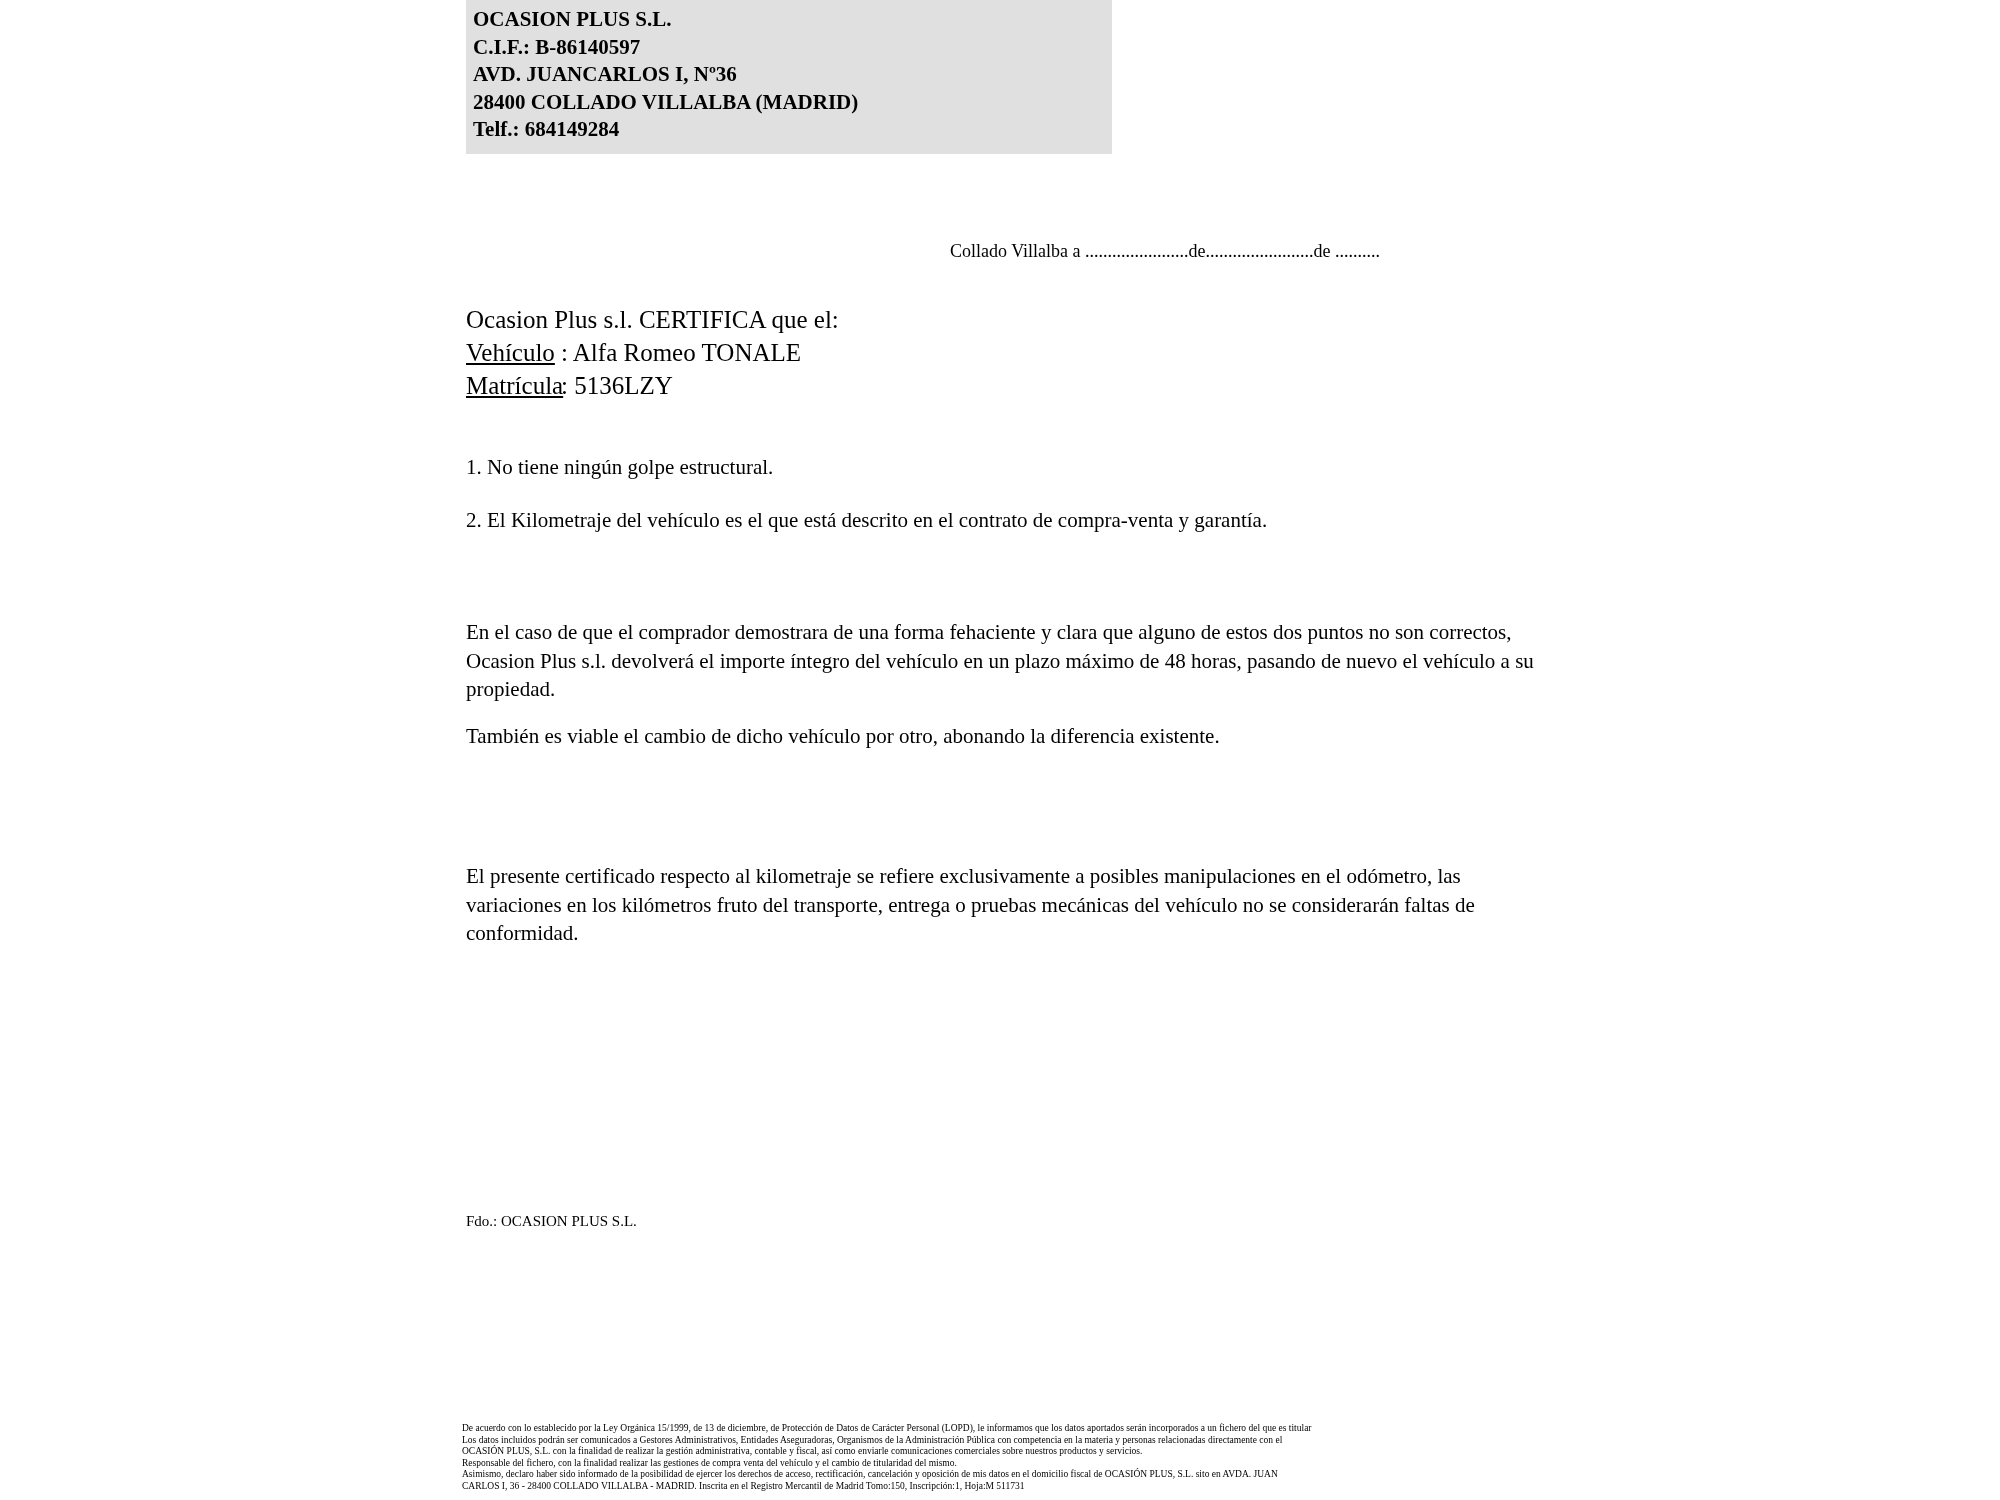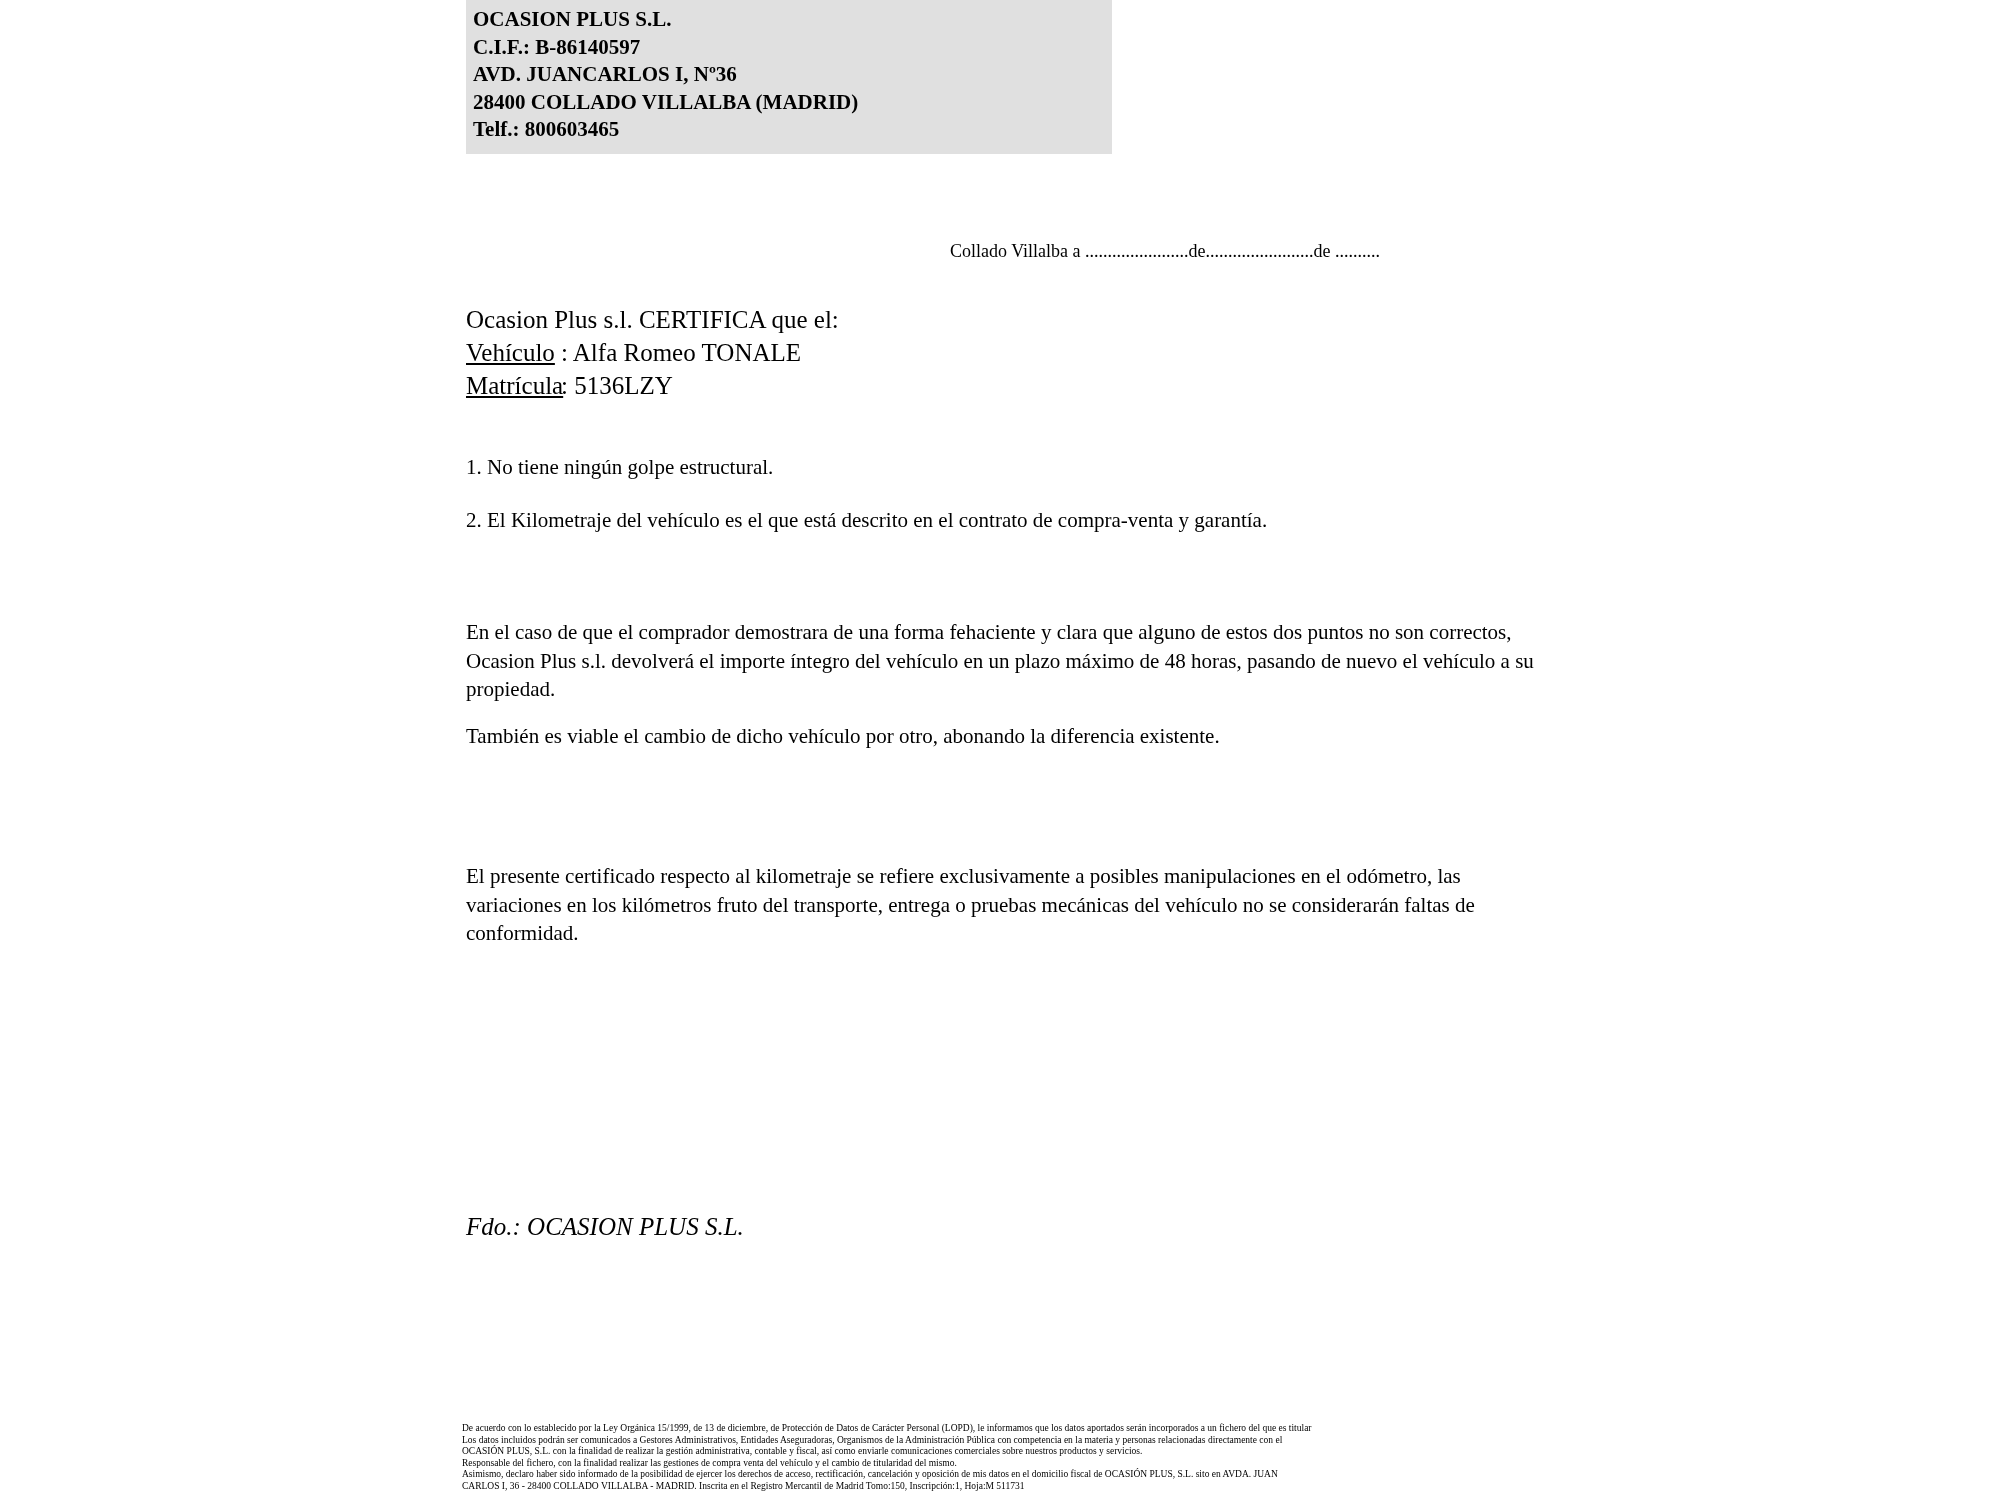--- a/index.html
+++ b/index.html
@@ -96,23 +96,22 @@
   .para-1 { top: 618px; }
   .para-2 { top: 722px; }
   .para-3 { top: 778px; }
   .para-4 { top: 862px; }
 
   
   .signature {
     position: absolute;
     left: 466px;
     top: 1213px;
-    font-size: 25px;
+    font-size: 15px;
     white-space: nowrap;
-    font-style: italic;
   }
 
   
   .legal {
     position: absolute;
     left: 462px;
     top: 1423px;
     width: 1090px;
     font-size: 9.5px;
     line-height: 11.6px;
@@ -125,21 +124,21 @@
 </head>
 <body>
 
 <div class="page">
 
   <div class="letterhead">
     <div class="lh-line">OCASION PLUS S.L.</div>
     <div class="lh-line">C.I.F.: B-86140597</div>
     <div class="lh-line">AVD. JUANCARLOS I, Nº36</div>
     <div class="lh-line">28400 COLLADO VILLALBA (MADRID)</div>
-    <div class="lh-line">Telf.: 800603465</div>
+    <div class="lh-line">Telf.: 684149284</div>
   </div>
 
   <div class="date-line">Collado Villalba a .......................de........................de ..........</div>
 
   <div class="certifies">
     <div class="cert-row">Ocasion Plus s.l. CERTIFICA que el:</div>
     <div class="cert-row">
       <span class="cert-label">Vehículo</span><span>: Alfa Romeo TONALE</span>
     </div>
     <div class="cert-row">

